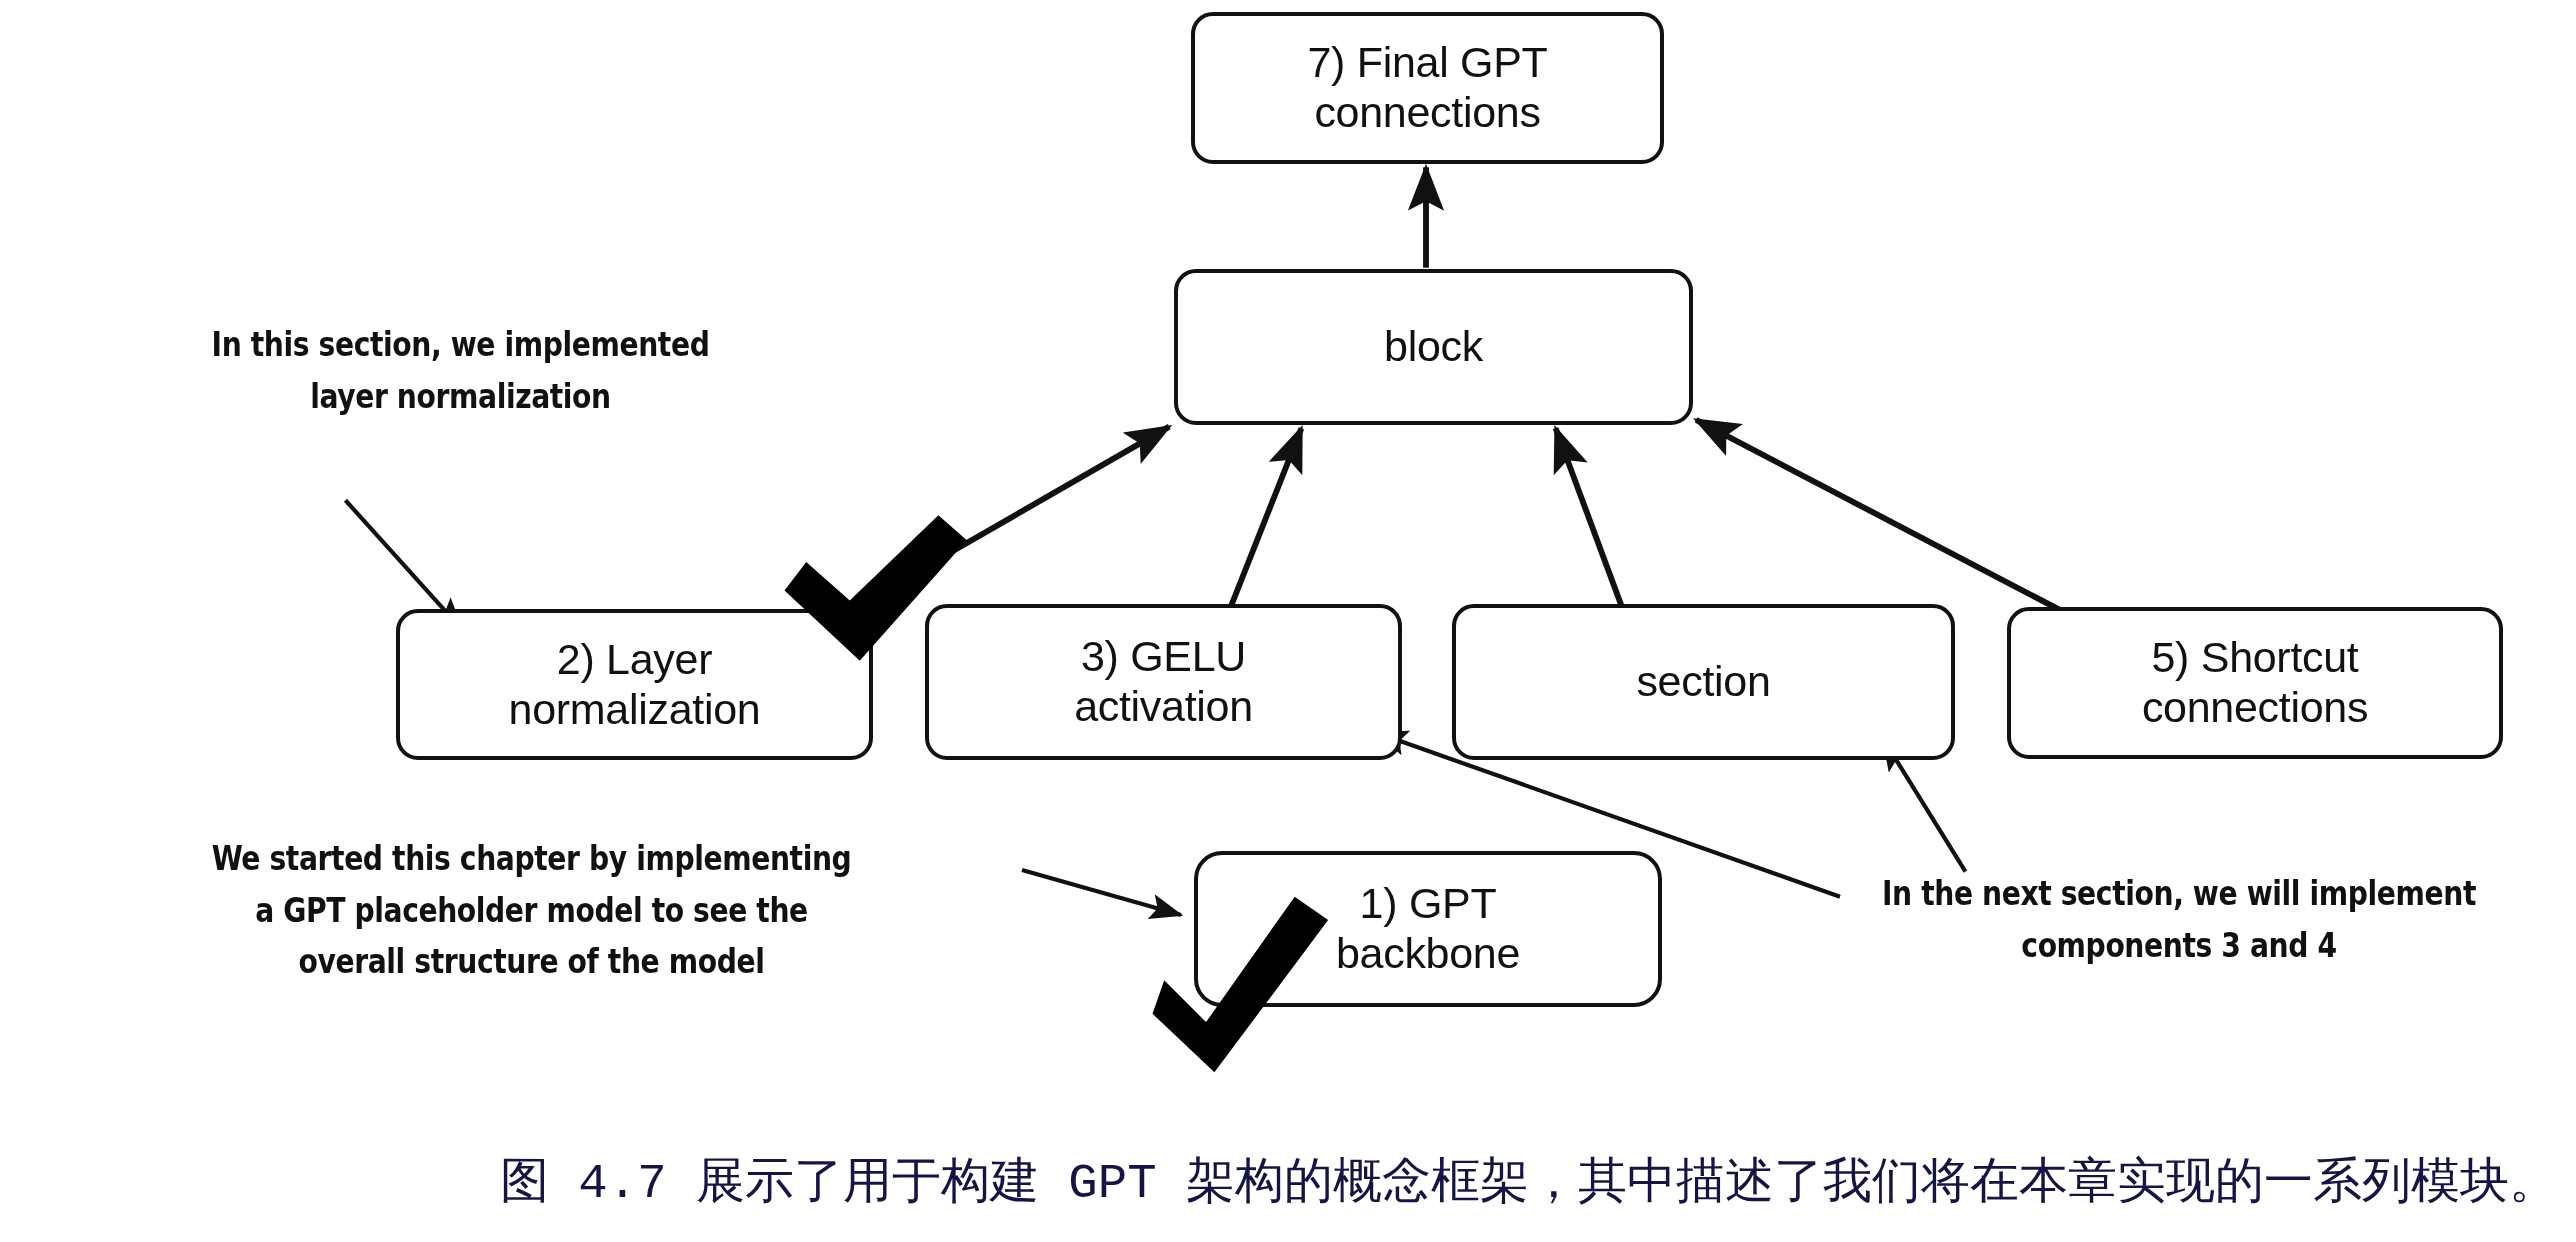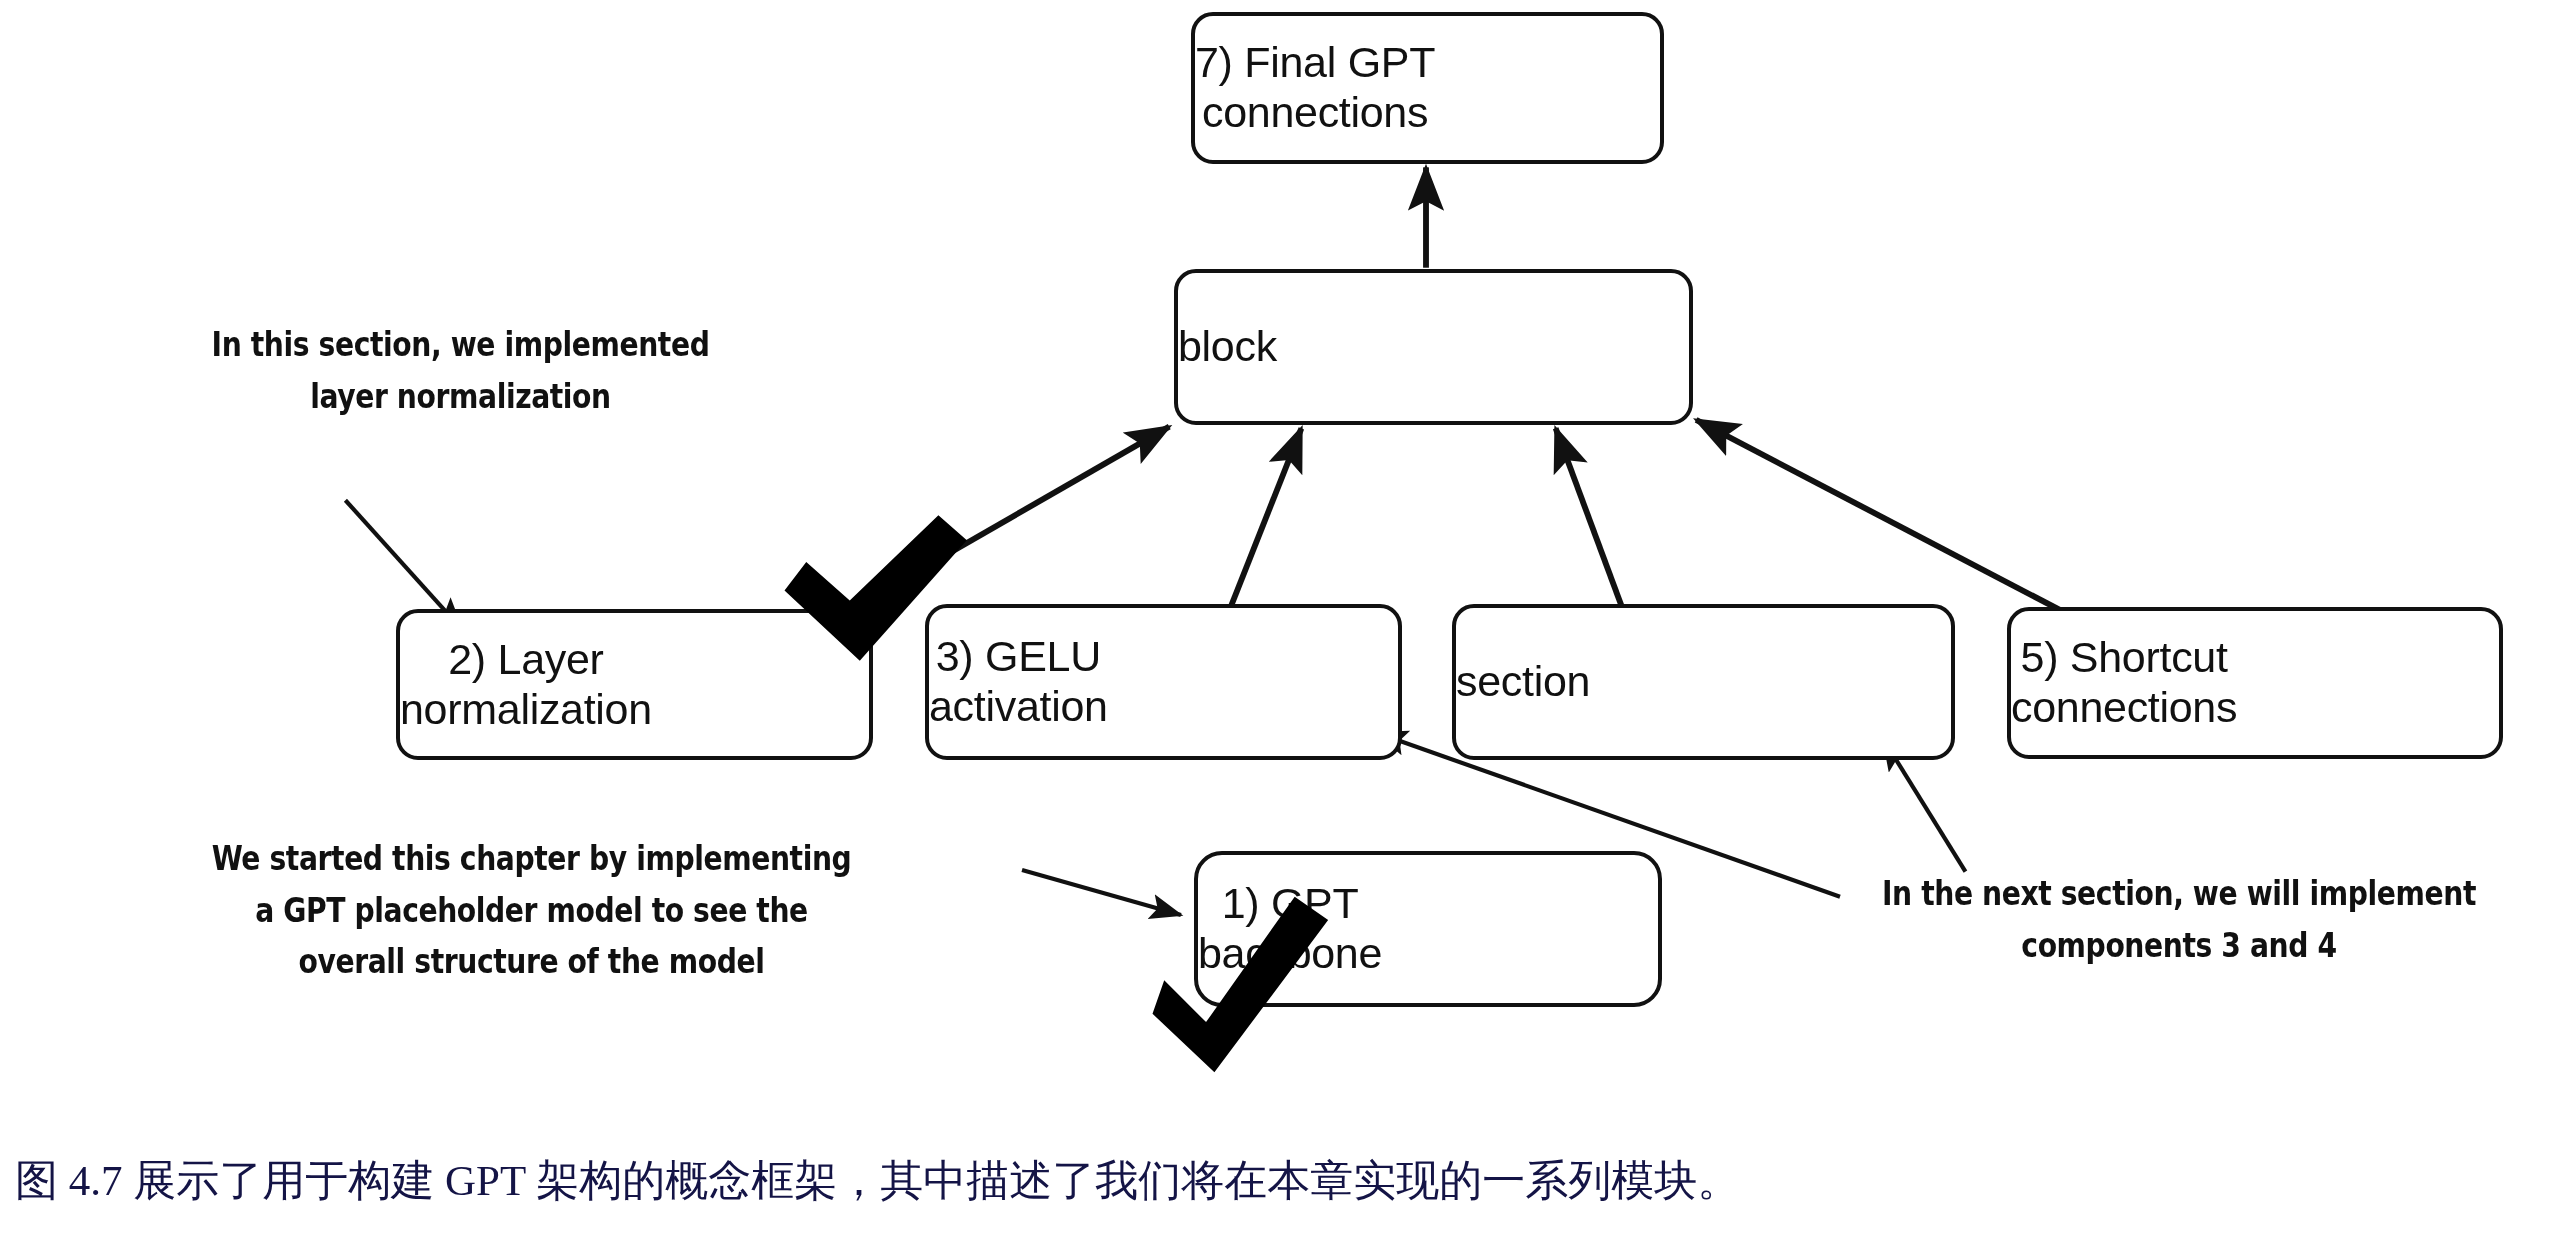--- a/index.html
+++ b/index.html
@@ -21,20 +21,21 @@
   }
   
   .node {
     position: absolute;
     box-sizing: border-box;
     border: 4.2px solid #111111;
     border-radius: 22px;
     background: #ffffff;
     display: flex;
     align-items: center;
+    justify-content: center;
     text-align: center;
     color: #111111;
     font-family: "Liberation Sans", sans-serif;
     font-size: 43px;
     line-height: 1.16;
     letter-spacing: -0.3px;
     z-index: 3;
   }
   .node span { display: block; }
 
@@ -65,26 +66,27 @@
   #edges { z-index: 2; }
   #marks { z-index: 6; pointer-events: none; }
 
   
   #caption {
     position: absolute;
     left: 15px;
     top: 1153px;
     width: 2543px;
     color: #141446;
-    font-family: Liberation Serif, serif;
-    font-size: 43px;
+    font-family: Liberation Mono, monospace;
+    font-size: 49px;
     line-height: 1.3;
     letter-spacing: 0px;
     white-space: nowrap;
     z-index: 5;
+    text-align: right;
   }
 </style>
 </head>
 <body>
 
 <div id="stage">
 
   <svg id="edges" viewBox="0 0 3080 1486" xmlns="http://www.w3.org/2000/svg">
     <defs>
       <marker id="ah" markerWidth="9" markerHeight="9" refX="7.4" refY="3.1" orient="auto" markerUnits="strokeWidth">

